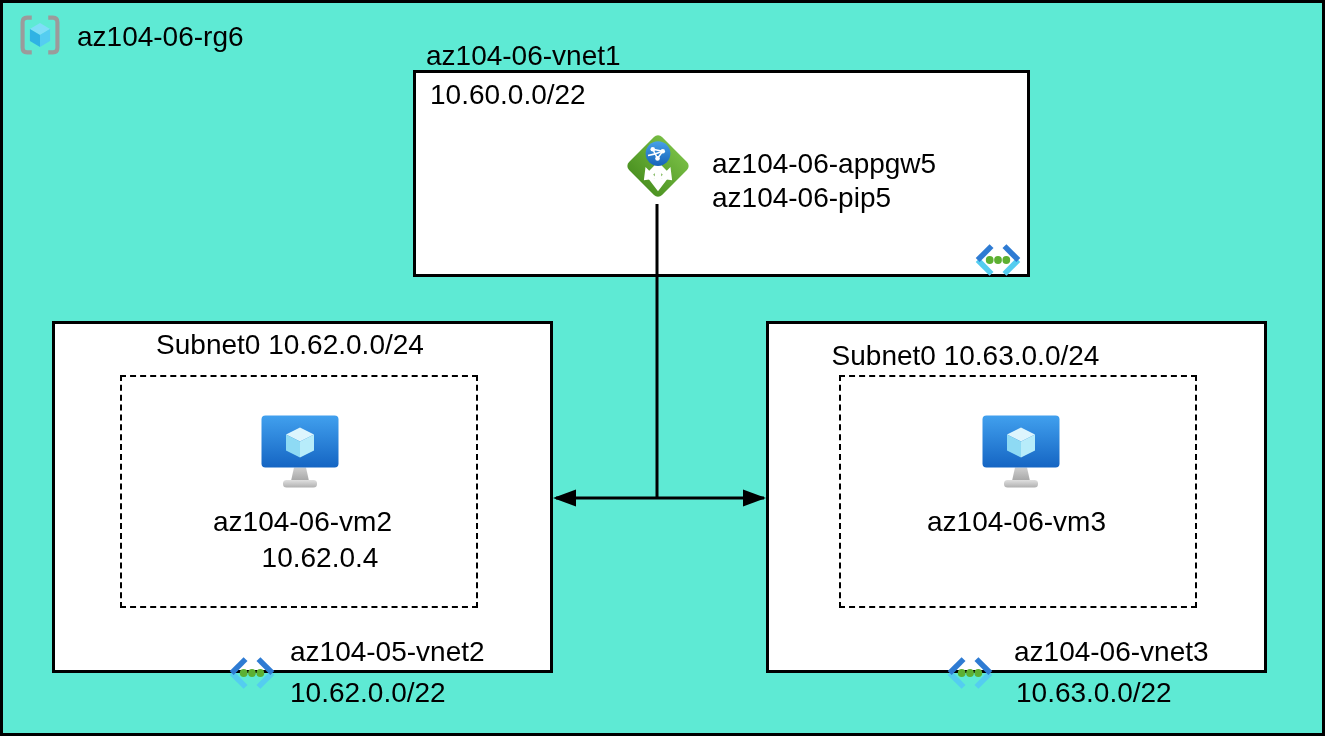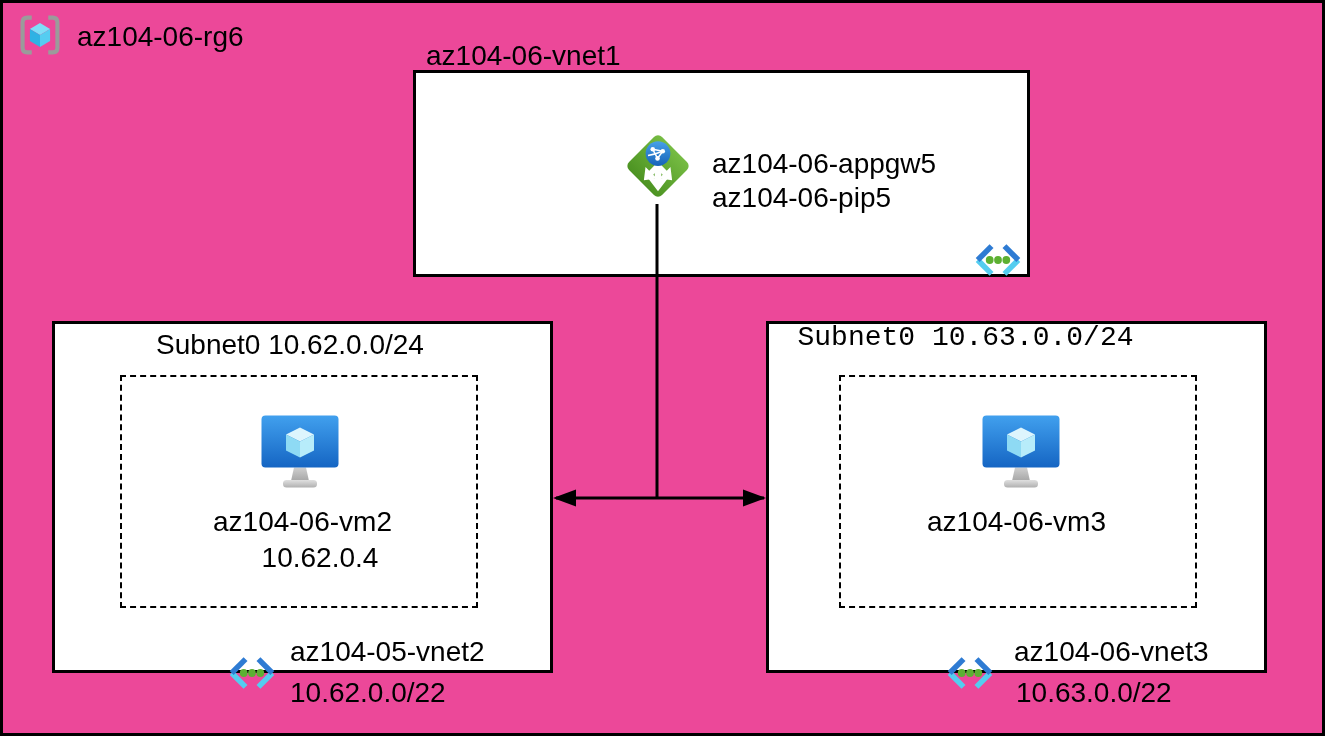--- a/index.html
+++ b/index.html
@@ -3,21 +3,21 @@
 <meta charset="utf-8">
 <style>
   * { margin: 0; padding: 0; box-sizing: border-box; }
   html, body { background: #ffffff; }
   body { font-family: "Liberation Sans", sans-serif; color: #000; }
 
   .canvas {
     position: relative;
     width: 1325px;
     height: 736px;
-    background: #ec4899;
+    background: #5eead4;
     overflow: hidden;
   }
   .frame {
     position: absolute;
     inset: 0;
     border: 3px solid #000;
     pointer-events: none;
   }
   .label {
     position: absolute;
@@ -55,20 +55,21 @@
     <path d="M15 5 H10 Q5 5 5 10 V38 Q5 43 10 43 H15" fill="none" stroke="#9b9b9b" stroke-width="4.5"></path>
     <path d="M33 5 H38 Q43 5 43 10 V38 Q43 43 38 43 H33" fill="none" stroke="#9b9b9b" stroke-width="4.5"></path>
     <polygon points="24,11 35,17.5 24,24 13,17.5" fill="#7fdef7"></polygon>
     <polygon points="13,17.5 24,24 24,37 13,30.5" fill="#2fb2e4"></polygon>
     <polygon points="35,17.5 24,24 24,37 35,30.5" fill="#55cdf1"></polygon>
   </svg>
   <div class="label" style="left:77px; top:21px;">az104-06-rg6</div>
 
   <div class="solid-box" style="left:413px; top:70px; width:617px; height:207px;"></div>
   <div class="label" style="left:426px; top:40px;">az104-06-vnet1</div>
+  <div class="label" style="left:430px; top:79px;">10.60.0.0/22</div>
 
   <svg class="icon" style="left:618px; top:126px;" width="80" height="80" viewBox="0 0 84 84">
     <defs>
       <linearGradient id="gwg" x1="0" y1="0" x2="0" y2="1">
         <stop offset="0" stop-color="#76bc43"></stop>
         <stop offset="1" stop-color="#4c9322"></stop>
       </linearGradient>
       <linearGradient id="globeg" x1="0" y1="0" x2="0" y2="1">
         <stop offset="0" stop-color="#46a1e8"></stop>
         <stop offset="1" stop-color="#1763b8"></stop>
@@ -147,21 +148,21 @@
     <line x1="48" y1="18" x2="33" y2="33" stroke="#54cdf0" stroke-width="6"></line>
     <line x1="33" y1="3" x2="48" y2="18" stroke="#2e7bd3" stroke-width="6"></line>
     <circle cx="17" cy="18" r="4.2" fill="#5cb032"></circle>
     <circle cx="26" cy="18" r="4.2" fill="#5cb032"></circle>
     <circle cx="35" cy="18" r="4.2" fill="#5cb032"></circle>
   </svg>
   <div class="label" style="left:290px; top:636px;">az104-05-vnet2</div>
   <div class="label" style="left:290px; top:677px;">10.62.0.0/22</div>
 
   <div class="solid-box" style="left:766px; top:321px; width:501px; height:352px;"></div>
-  <div class="label centered" style="left:766px; top:322px; width:399px;font-family:Liberation Mono, monospace;">Subnet0 10.63.0.0/24</div>
+  <div class="label centered" style="left:766px; top:340px; width:399px;">Subnet0 10.63.0.0/24</div>
   <div class="dashed-box" style="left:839px; top:375px; width:358px; height:233px;"></div>
 
   <svg class="icon" style="left:981px; top:414px;" width="80" height="78" viewBox="0 0 80 78">
     <polygon points="34,53.5 46,53.5 49,67 31,67" fill="url(#standg)"></polygon>
     <rect x="23" y="66" width="34" height="7.5" rx="3.5" fill="url(#baseg)"></rect>
     <rect x="1.5" y="1.5" width="77" height="52" rx="4" fill="url(#vmg)"></rect>
     <polygon points="40,13.5 54,20.5 40,27.5 26,20.5" fill="#ddf5fd"></polygon>
     <polygon points="26,20.5 40,27.5 40,43.5 26,36.5" fill="#8edaf4"></polygon>
     <polygon points="54,20.5 40,27.5 40,43.5 54,36.5" fill="#b7ecfa"></polygon>
   </svg>

